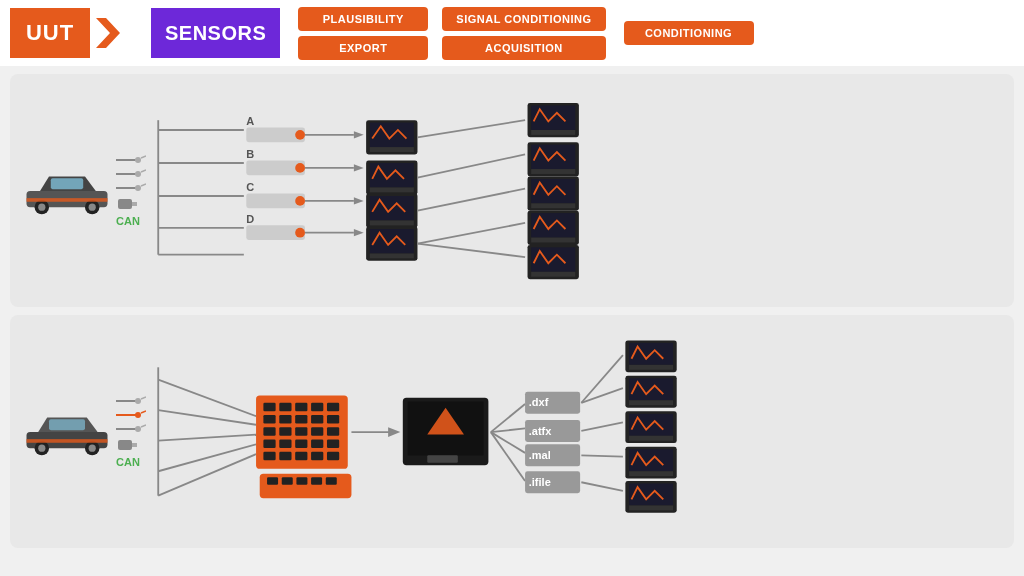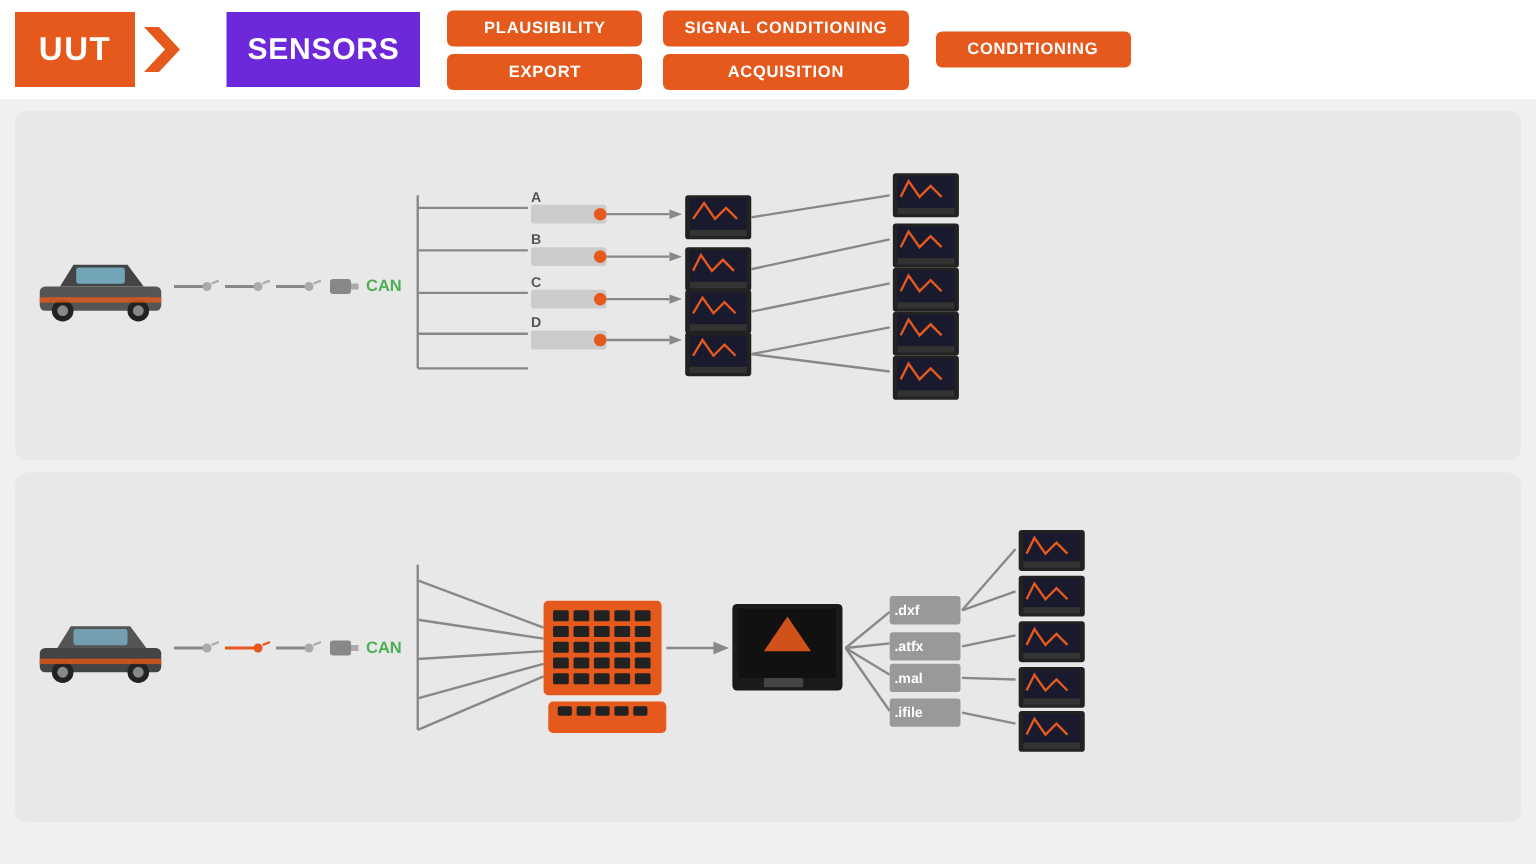--- a/index.html
+++ b/index.html
@@ -105,21 +105,21 @@
     .car-icon {
       width: 90px;
       height: 55px;
       position: relative;
       flex-shrink: 0;
     }
 
     
     .sensors-col {
       display: flex;
-      flex-direction: row;
+      flex-direction: column;
       justify-content: flex-end;
       margin-left: 8px;
       gap: 4px;
       flex-shrink: 0;
     }
 
     .sensor-item {
       display: flex;
       align-items: center;
       gap: 4px;

